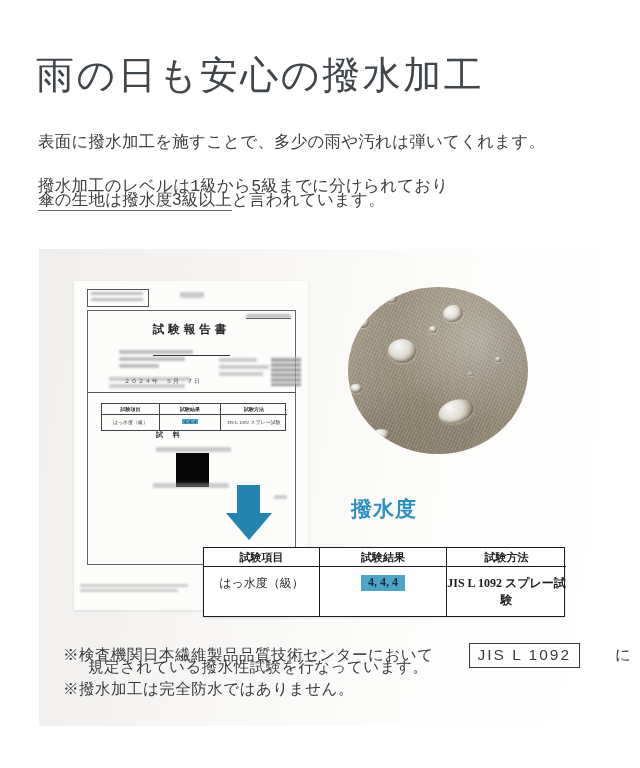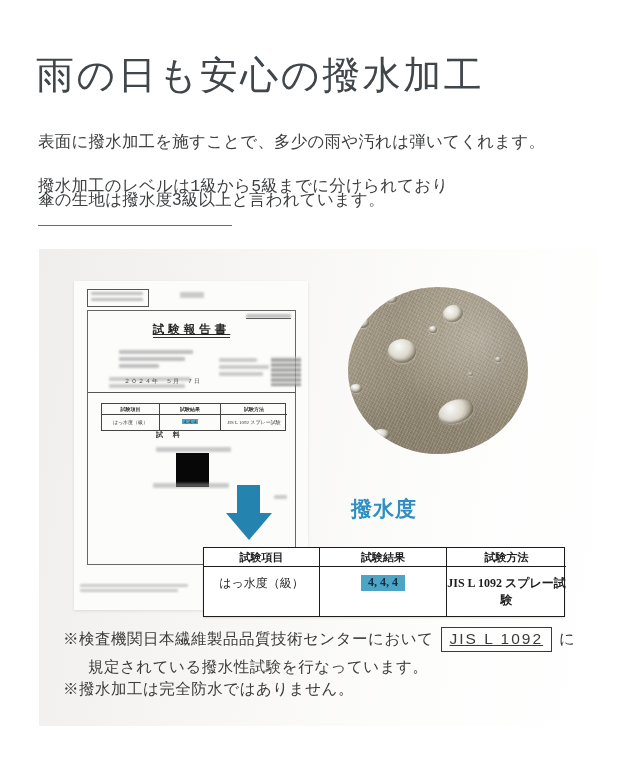--- a/index.html
+++ b/index.html
@@ -18,21 +18,21 @@
   .page-title {
     position:absolute; left:36px; top:50px;
     font-family:"Liberation Serif", serif; font-weight:normal;
     font-size:38px; letter-spacing:2.5px; color:#41464b; white-space:nowrap;
   }
   .intro { position:absolute; left:38px; top:131px; font-size:16.5px; color:#3c3e40; letter-spacing:0.2px; }
   .intro .line { position:absolute; left:0; white-space:nowrap; }
   .intro .l1 { top:0; }
   .intro .l2 { top:44px;font-family:Liberation Mono, monospace; }
   .intro .l3 { top:58px; }
-  .uline { border-bottom:1px solid #6b6b6b; padding-bottom:17px; }
+  .uline { border-bottom:1px solid #6b6b6b; padding-bottom:2px; }
 
   
   .panel {
     position:absolute; left:39px; top:249px; width:559px; height:477px;
     background:linear-gradient(100deg,#efeeec 0%,#f8f7f6 40%,#fdfdfc 70%,#ffffff 100%);
   }
 
   
   .doc {
     position:absolute; left:35px; top:32px; width:234px; height:329px;
@@ -43,21 +43,21 @@
   .tstrip { background:#9a9a9a; opacity:.5; filter:blur(1.1px); border-radius:1px; }
   .docword { position:absolute; left:106px; top:11px; width:24px; height:6px; }
   .page { position:absolute; left:13px; top:29px; width:209px; height:255px; border:1px solid #666; }
   .no-line { position:absolute; right:4px; top:3px; width:45px; height:5px; border-bottom:1px solid #555; }
   .no-line .bstrip { width:100%; height:4px; }
   .doc-title {
     position:absolute; left:0; right:0; top:11px; text-align:center;
     font-family:"Liberation Serif", serif; font-weight:bold; font-size:11.5px;
     letter-spacing:4px; color:#262626;
   }
-  .doc-title span { border-bottom:1px solid #333; padding-bottom:2px;text-decoration:underline; }
+  .doc-title span { border-bottom:1px solid #333; padding-bottom:20px; }
   .blur-block { position:absolute; }
   .blur-block .bstrip, .blur-block .tstrip { margin-bottom:3px; }
   .doc-date {
     position:absolute; left:36px; top:66px; font-family:"Liberation Serif", serif;
     font-size:6px; letter-spacing:1px; color:#444; filter:blur(0.6px); white-space:nowrap;
   }
   .qr {
     position:absolute; left:183px; top:46px; width:30px; height:29px; opacity:.75; filter:blur(1px);
     background:
       repeating-linear-gradient(0deg,#6f6f6f 0 2px, #c9c9c9 2px 5px),
@@ -130,22 +130,22 @@
     box-shadow:0 1px 2px rgba(0,0,0,.12);
   }
   .rtable .h { font-size:11px; font-weight:bold; padding:2px 0 1px; border-bottom:1.5px solid #1c1c1c; }
   .rtable .c { font-size:12px; padding:8px 0 7px; }
   .rtable .h + .h, .rtable .c + .c { border-left:1.5px solid #1c1c1c; }
   .rtable .hl { background:#4da4c6; color:#10303e; font-weight:bold; display:inline-block; padding:0 7px 1px; }
   .rtable .method { font-weight:bold; }
 
   
   .notes { position:absolute; left:24px; top:374px; width:520px; color:#3b3b3b; font-size:15.5px; letter-spacing:0.5px; }
-  .notes .n1 { position:absolute; left:0; top:4px; display:flex; align-items:center; white-space:nowrap; }
-  .jis-box { border:1.5px solid #3a3a3a; padding:2px 8px 3px; margin:0 7px; letter-spacing:2px;text-decoration:underline; }
+  .notes .n1 { position:absolute; left:0; top:4px; display:flex; align-items:center; white-space:nowrap;gap:28px; }
+  .jis-box { border:1.5px solid #3a3a3a; padding:2px 8px 3px; margin:16px 7px; letter-spacing:2px; }
   .notes .n2 { position:absolute; left:25px; top:34px; white-space:nowrap; }
   .notes .n3 { position:absolute; left:0; top:56px; white-space:nowrap; }
 </style>
 </head>
 <body>
 
 <div class="stage">
 
   <h1 class="page-title">雨の日も安心の撥水加工</h1>
 

